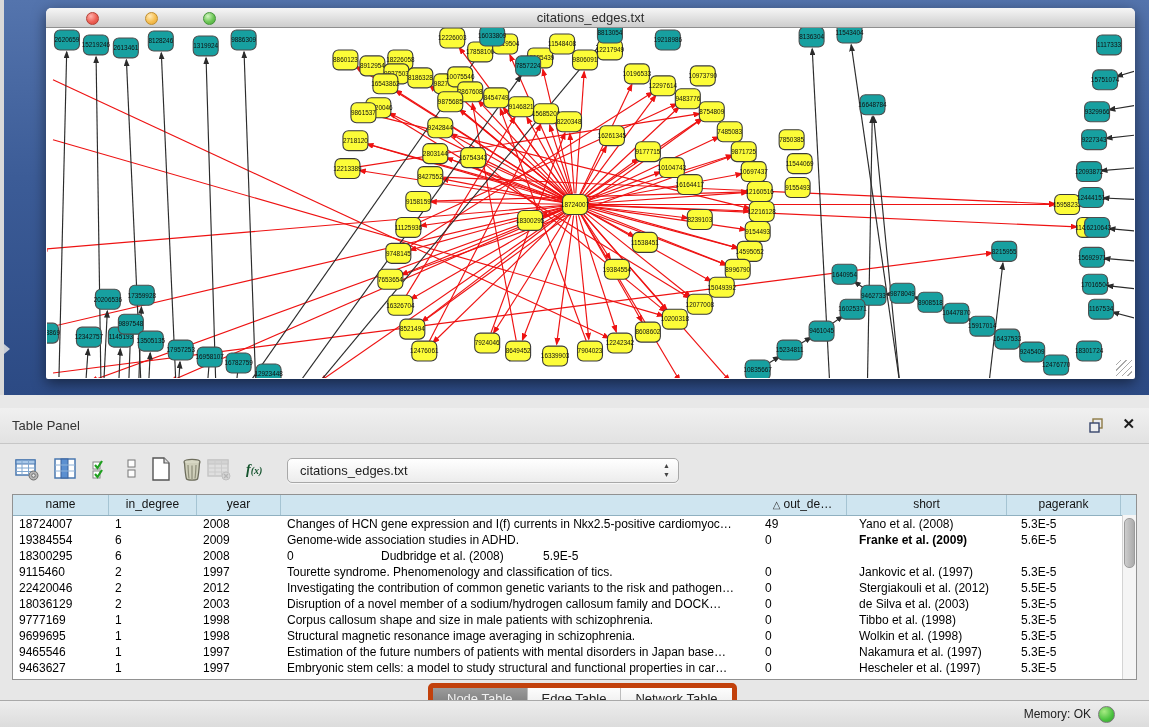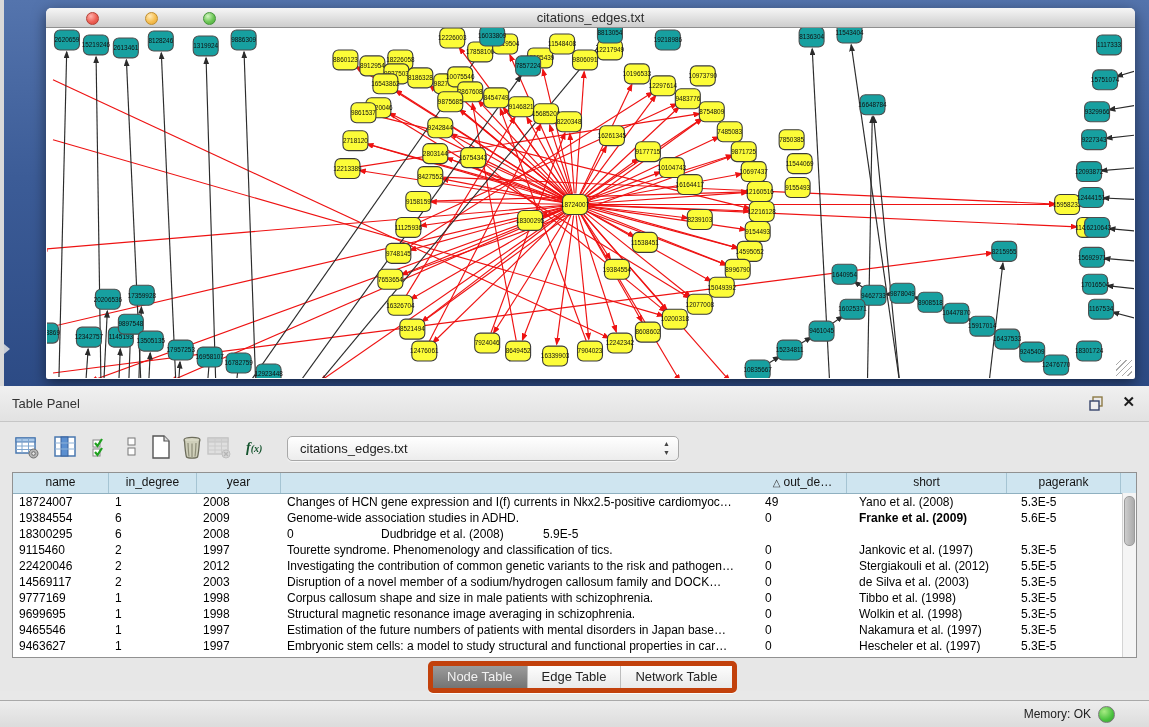--- a/index.html
+++ b/index.html
@@ -22,21 +22,21 @@
   .tl{position:absolute;top:4px;width:13px;height:13px;border-radius:50%;box-sizing:border-box;}
   .tl.red{left:40px;background:radial-gradient(circle at 35% 30%,#ffb3ad,#ee6156 55%,#d6453a);border:1px solid #b43f35;}
   .tl.yellow{left:99px;background:radial-gradient(circle at 35% 30%,#ffe9b8,#f6bf50 55%,#e2a33a);border:1px solid #c08e2e;}
   .tl.green{left:157px;background:radial-gradient(circle at 35% 30%,#d3f5c2,#6cc655 55%,#4ba83a);border:1px solid #44933a;}
   .canvas{position:absolute;left:1px;top:20px;width:1087px;height:350px;background:#fff;overflow:hidden;}
   .canvas svg{display:block;width:100%;height:100%;}
   .grip{position:absolute;right:2px;bottom:2px;width:16px;height:16px;
     background:repeating-linear-gradient(135deg,transparent 0 3px,#aaa 3px 4px);}
 
   
-  .table-panel{position:absolute;left:0;top:386px;width:1149px;height:305px;background:#e7e7e7;}
+  .table-panel{position:absolute;left:0;top:408px;width:1149px;height:305px;background:#e7e7e7;}
   .tp-header{position:absolute;left:0;top:0;width:100%;height:36px;
     background:linear-gradient(180deg,#f0f0f0,#e2e2e2);border-bottom:1px solid #c6c6c6;box-sizing:border-box;}
   .tp-title{position:absolute;left:12px;top:10px;font-size:13px;color:#333;}
   .tp-float{position:absolute;right:44px;top:9px;width:16px;height:16px;}
   .tp-close{position:absolute;right:14px;top:7px;font-size:15px;font-weight:bold;color:#1c1c1c;cursor:default;}
   .tp-body{position:absolute;left:0;top:36px;width:100%;height:269px;}
 
   
   .tbtn{position:absolute;top:12px;width:30px;height:30px;}
   .tbtn svg{display:block;}
@@ -839,21 +839,21 @@
             <div class="tr">
               <div class="td" style="width: 96px;">22420046</div>
               <div class="td" style="width: 88px;">2</div>
               <div class="td" style="width: 84px;">2012</div>
               <div class="td" style="width: 478px;">Investigating the contribution of common genetic variants to the risk and pathogen…</div>
               <div class="td" style="width: 88px;">0</div>
               <div class="td" style="width: 160px; padding-left: 12px;">Stergiakouli et al. (2012)</div>
               <div class="td" style="width: 114px; padding-left: 14px;">5.5E-5</div>
             </div>
             <div class="tr">
-              <div class="td" style="width: 96px;">14569117</div>
+              <div class="td" style="width: 96px;">18036129</div>
               <div class="td" style="width: 88px;">2</div>
               <div class="td" style="width: 84px;">2003</div>
               <div class="td" style="width: 478px;">Disruption of a novel member of a sodium/hydrogen callosum family and DOCK…</div>
               <div class="td" style="width: 88px;">0</div>
               <div class="td" style="width: 160px; padding-left: 12px;">de Silva et al. (2003)</div>
               <div class="td" style="width: 114px; padding-left: 14px;">5.3E-5</div>
             </div>
             <div class="tr">
               <div class="td" style="width: 96px;">9777169</div>
               <div class="td" style="width: 88px;">1</div>

